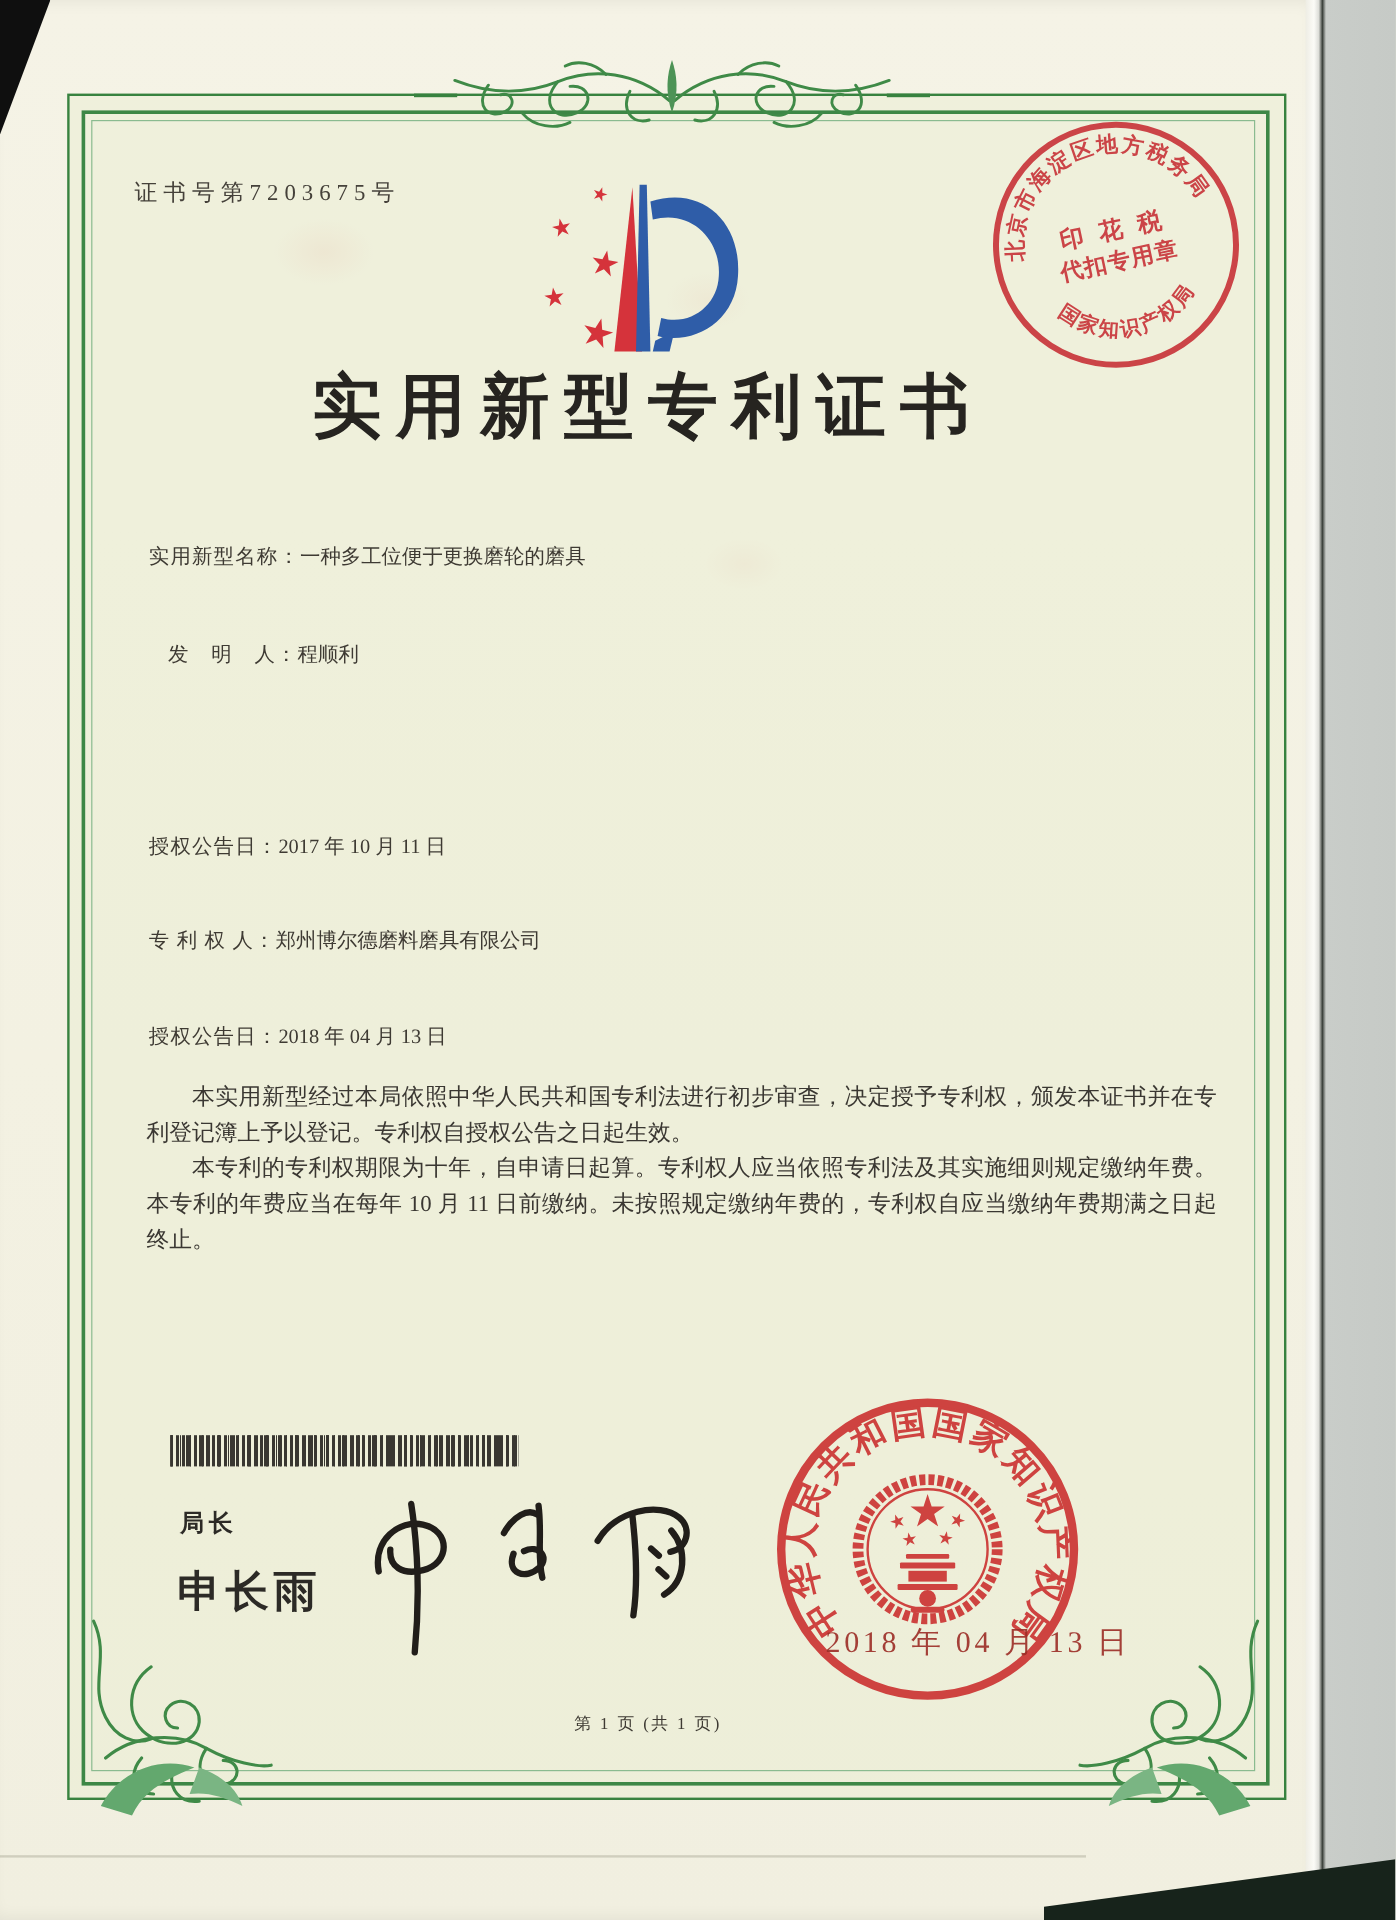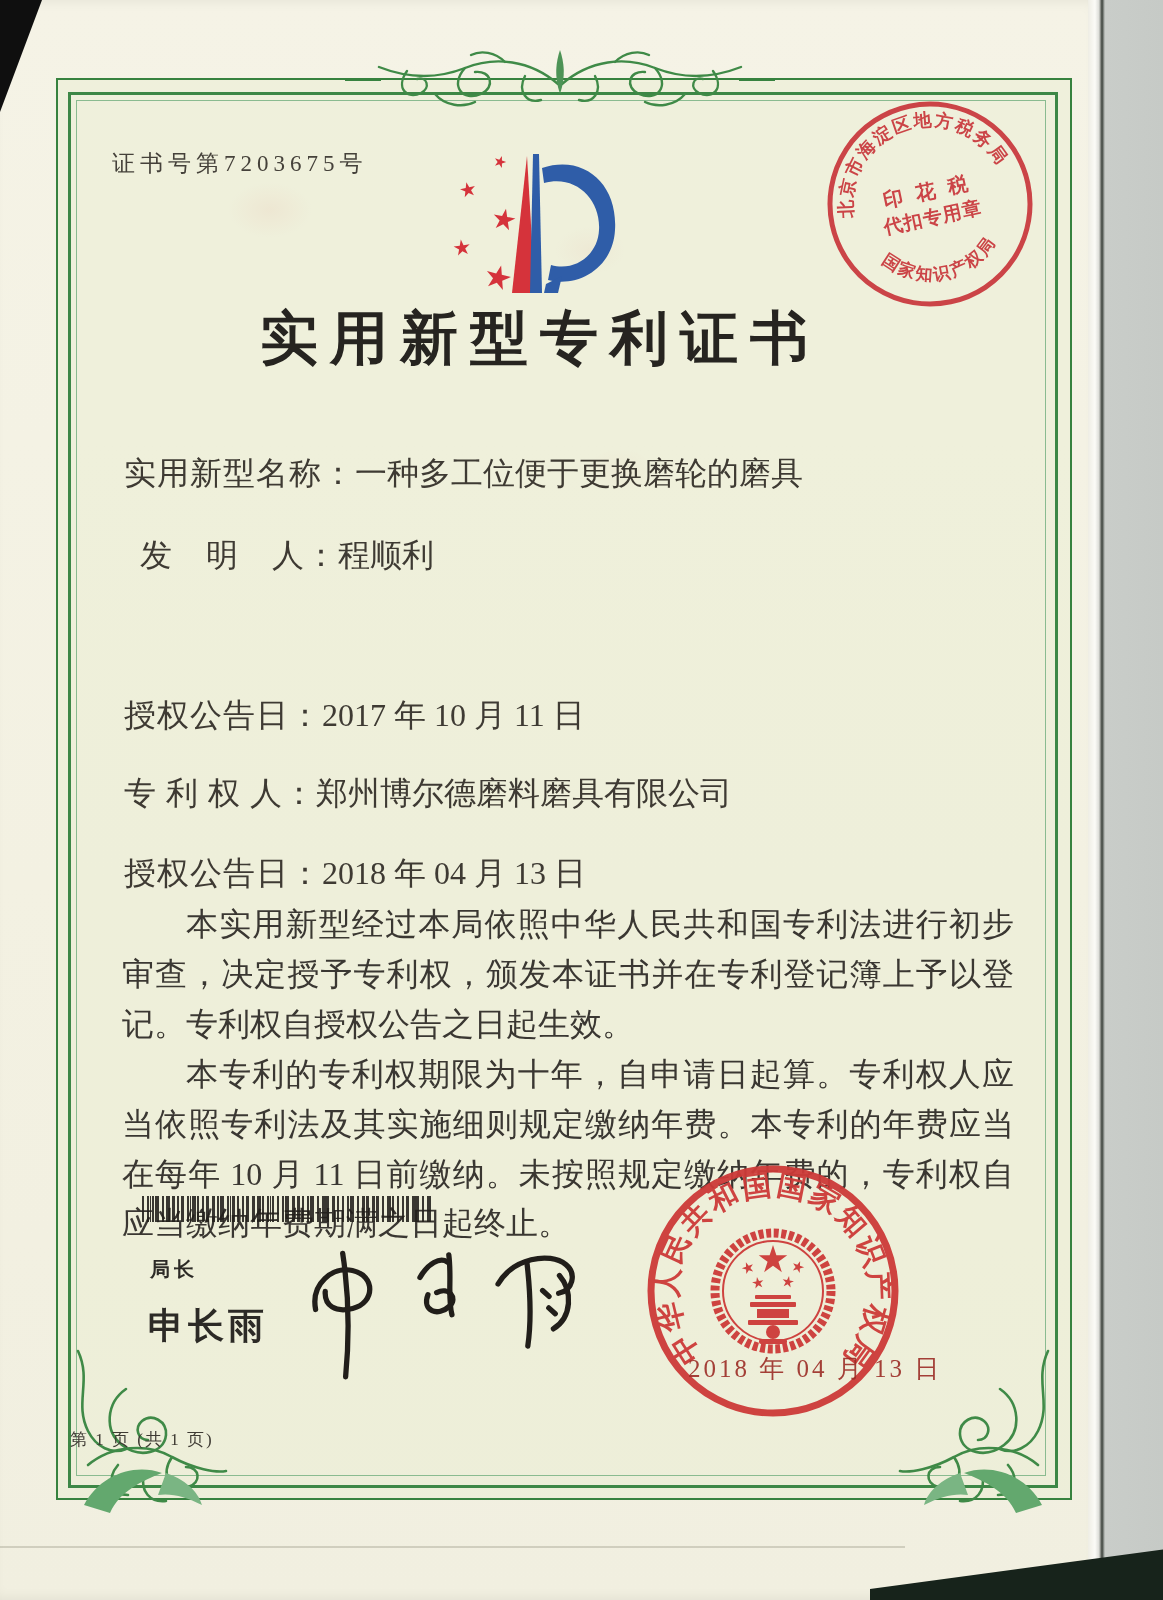--- a/index.html
+++ b/index.html
@@ -31,47 +31,47 @@
   .ornament{position:absolute;}
   
   .edge-right{position:absolute;left:1088px;top:0;width:75px;height:1600px;
     background:linear-gradient(90deg,#eeede4 0,#fbfbf7 7px,#dcddd8 11px,#3a403a 14px,#c9cdc9 17px,#c6cac6 100%);}
   .corner-tl{position:absolute;left:0;top:0;width:42px;height:112px;background:#0f0f0f;
     clip-path:polygon(0 0,100% 0,0 100%);}
   .band-bottom{position:absolute;left:870px;top:1545px;width:293px;height:55px;background:#17231b;
     clip-path:polygon(0 80%,100% 8%,100% 100%,0 100%);}
   .bottom-crease{position:absolute;left:0;top:1546px;width:905px;height:2px;background:rgba(90,90,70,.22);}
   
-  .cert-no{position:absolute;left:112px;top:148px;font-size:23px;letter-spacing:5px;color:#45413a;}
+  .cert-no{position:absolute;left:112px;top:148px;font-size:19px;letter-spacing:5px;color:#45413a;}
   .cnipa-logo{position:absolute;left:438px;top:146px;}
   .tax-stamp{position:absolute;left:820px;top:94px;transform:rotate(-12deg);opacity:.93;}
   .title{position:absolute;left:70px;top:300px;width:940px;margin:0;text-align:center;
     font-size:58px;font-weight:bold;letter-spacing:12px;color:#262420;}
   
-  .field{position:absolute;left:124px;font-size:32px;color:#3e3a33;white-space:nowrap;}
+  .field{position:absolute;left:124px;font-size:17px;color:#3e3a33;white-space:nowrap;}
   .field .lab{letter-spacing:1px;}
   
   .body-text{position:absolute;left:122px;top:900px;width:892px;color:#3a3732;}
-  .body-text p{margin:0;font-size:32px;line-height:1.56;text-align:justify;text-indent:2em;}
+  .body-text p{margin:0;font-size:19px;line-height:1.56;text-align:justify;text-indent:2em;}
   
   .barcode{position:absolute;left:142px;top:1196px;width:290px;height:26px;opacity:.88;
     background-image:
       repeating-linear-gradient(90deg,#211e1a 0 2px,transparent 2px 5px),
       repeating-linear-gradient(90deg,#211e1a 0 1px,transparent 1px 8px),
       repeating-linear-gradient(90deg,#211e1a 0 2px,transparent 2px 13px);}
   .director-title{position:absolute;left:150px;top:1256px;font-size:20px;font-weight:bold;color:#2c2a26;
     font-family:"Liberation Sans","DejaVu Sans",sans-serif;letter-spacing:4px;}
   .director-name{position:absolute;left:148px;top:1302px;font-size:36px;font-weight:bold;color:#2c2a26;
     font-family:"Liberation Sans","DejaVu Sans",sans-serif;letter-spacing:4px;}
   .signature{position:absolute;left:298px;top:1222px;transform:rotate(-3deg);}
   .big-seal{position:absolute;left:638px;top:1156px;opacity:.95;}
   .seal-date{position:absolute;left:688px;top:1352px;font-size:25px;letter-spacing:3px;
     color:#9c2d26;opacity:.9;white-space:nowrap;}
-  .footer{position:absolute;left:70px;top:1428px;width:940px;text-align:left;
-    font-size:17px;letter-spacing:2px;color:#3e3a33;}
+  .footer{position:absolute;left:70px;top:1428px;width:940px;text-align:center;
+    font-size:14px;letter-spacing:2px;color:#3e3a33;}
   text{font-family:"Liberation Serif","DejaVu Serif",serif;}
 </style>
 </head>
 <body>
 
 <div class="scene">
   <div class="paper">
     <div class="frame-tint"></div>
     <div class="frame-outer"></div>
     <div class="frame-main"></div>

